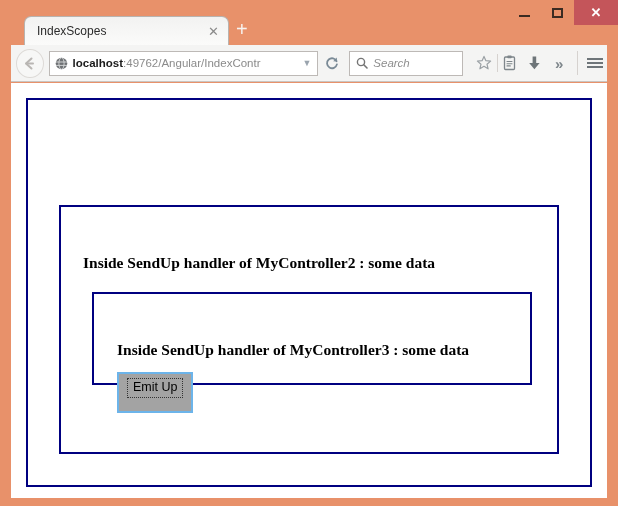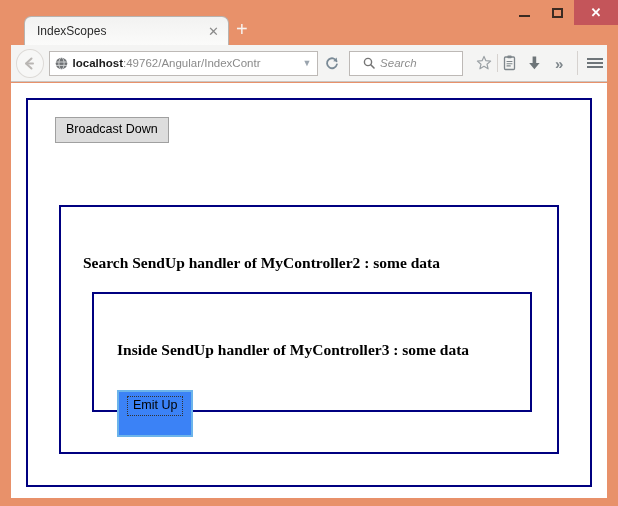--- a/index.html
+++ b/index.html
@@ -187,21 +187,20 @@
   }
   #search-bar {
     margin-left: 7px;
     width: 120px; height: 25px;
     background: #ffffff;
     border: 1px solid #bdb9b6;
     box-sizing: border-box;
     display: flex;
     align-items: center;
     cursor: text;
-    padding-left: 7px;
   }
   #search-icon { margin-left: 6px; margin-right: 5px; display:flex; }
   #search-placeholder {
     font-size: 11.5px;
     font-style: italic;
     color: #8e8e8e;
   }
   .toolbar-icon {
     width: 26px;
     height: 37px;
@@ -246,21 +245,21 @@
   #controller1-box {
     left: 15px; top: 15px;
     width: 566px; height: 389px;
   }
   #controller2-box {
     left: 31px; top: 105px;
     width: 500px; height: 249px;
   }
   #controller3-box {
     left: 31px; top: 85px;
-    width: 440px; height: 120px;
+    width: 440px; height: 93px;
   }
 
   .handler-text {
     font-family: "Liberation Serif", serif;
     font-weight: bold;
     font-size: 15.5px;
     color: #000000;
     white-space: nowrap;
   }
   #controller1-message {
@@ -288,24 +287,24 @@
     cursor: default;
     white-space: nowrap;
     text-align: center;
     line-height: 1;
   }
   #broadcast-down-button {
     left: 27px; top: 17px;
     padding: 5px 10px 6px 10px;
   }
   #emit-up-button {
-    left: 23px; top: 96px;
-    padding: 4px 8px 19px 8px;
+    left: 23px; top: 78px;
+    padding: 4px 8px 13px 8px;
     border: 2px solid #6cb4ea;
-    background: #3b82f6;
+    background: #a3a3a3;
   }
   #emit-up-button .focus-ring {
     display: block;
     border: 1px dotted #333333;
     padding: 2px 5px 3px 5px;
   }
 </style>
 </head>
 <body>
 
@@ -405,26 +404,25 @@
         <span class="ham-line"></span>
         <span class="ham-line"></span>
       </span>
     </div>
   </div>
 
   <div id="page-content">
 
     <div class="ctrl-box" id="controller1-box">
 
-      <button class="html-button" id="broadcast-down-button">Broadcast Down</button>
 
 
       <div class="ctrl-box" id="controller2-box">
 
-        <div class="handler-text" id="controller2-message">Search SendUp handler of MyController2 : some data</div>
+        <div class="handler-text" id="controller2-message">Inside SendUp handler of MyController2 : some data</div>
 
         <div class="ctrl-box" id="controller3-box">
 
           <div class="handler-text" id="controller3-message">Inside SendUp handler of MyController3 : some data</div>
 
           <button class="html-button" id="emit-up-button">
               <span class="focus-ring">Emit Up</span>
             </button>
         </div>
       </div>

